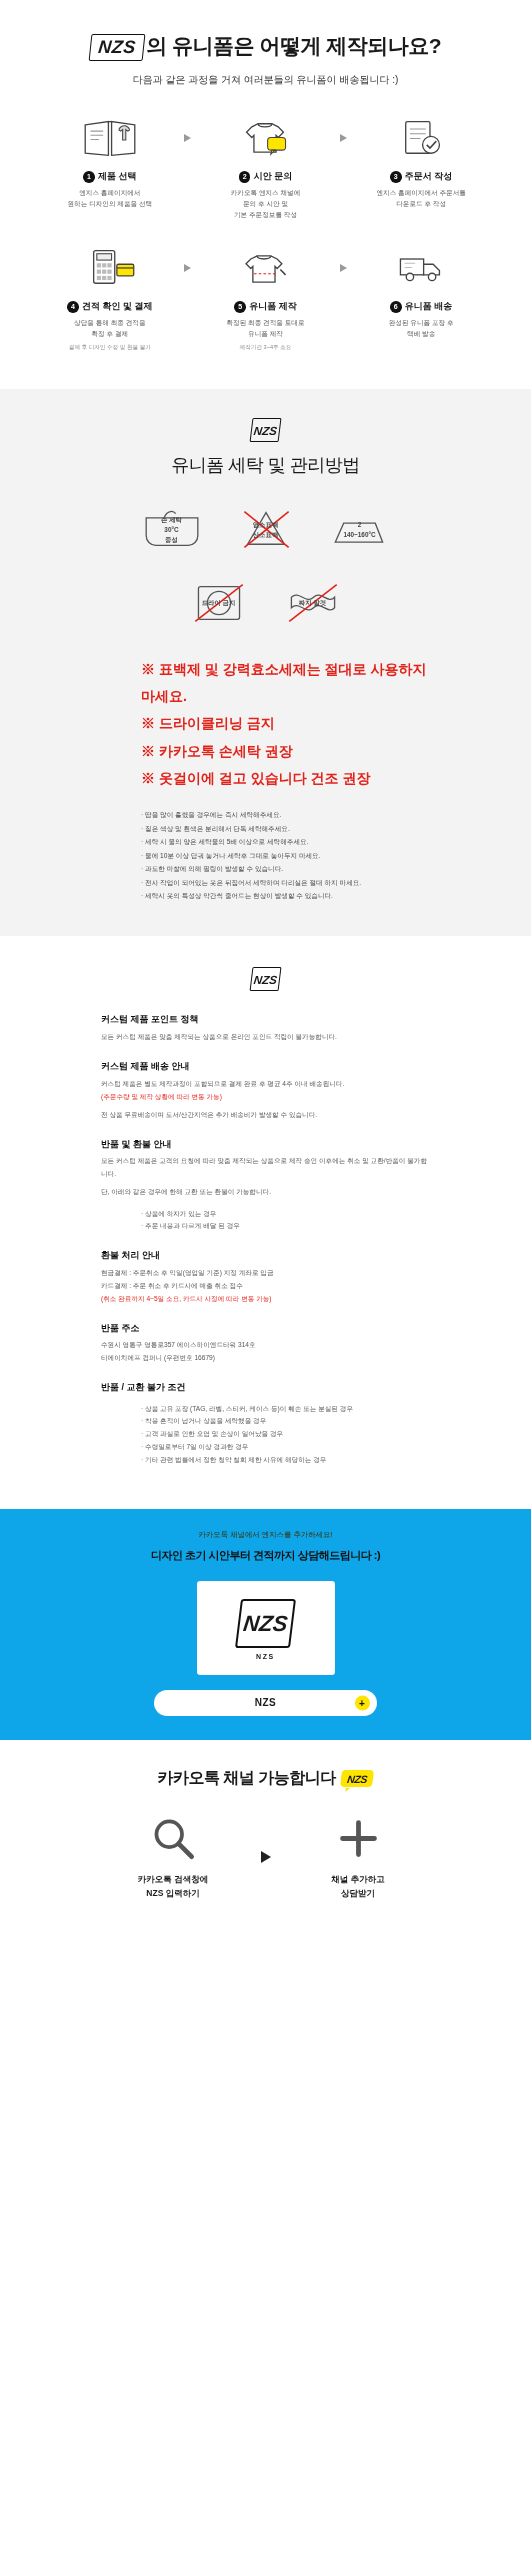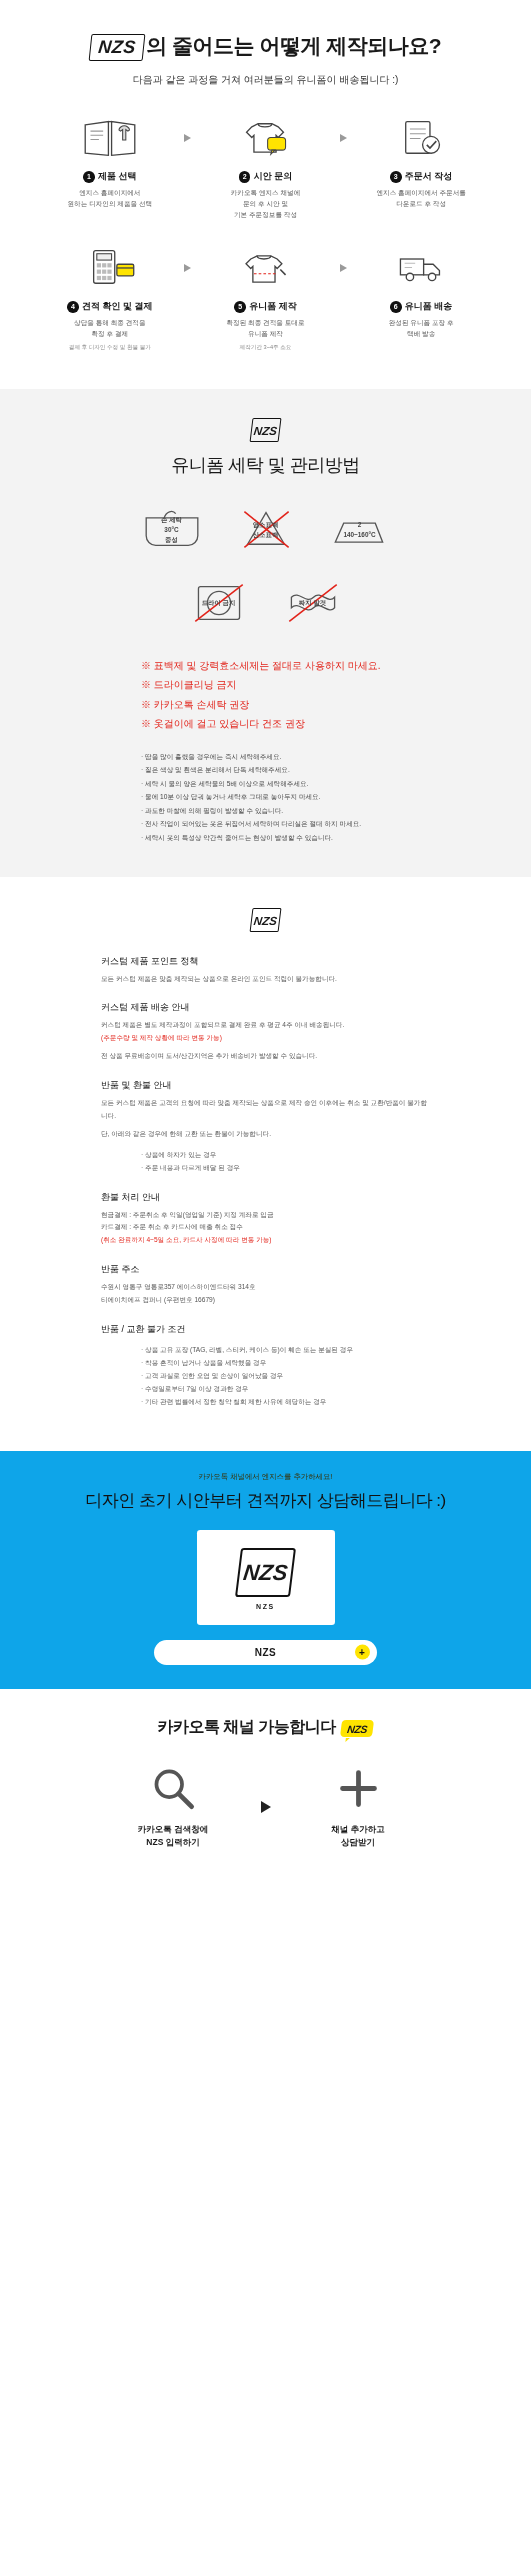--- a/index.html
+++ b/index.html
@@ -64,46 +64,46 @@
   .wash-ico {
     width:80px; height:59px; position:relative;
     display:flex; flex-direction:column; align-items:center; justify-content:center;
     font-size:6.4px; color:#555; line-height:1.5; text-align:center;
   }
   .wash-ico svg { position:absolute; inset:0; }
   .wash-ico .cap { position:relative; z-index:2; font-weight:bold; color:#444; }
 
   .warn-list { margin:23.4px auto 0; width:329px; text-align:left; }
   .warn-list li {
-    list-style:none; color:#e2231a; font-weight:normal;
-    font-size:10px; line-height:1.95;
+    list-style:none; color:#e2231a; font-weight:bold;
+    font-size:14px; line-height:1.95;
   }
   .tips { margin:16px auto 0; width:329px; text-align:left; }
   .tips li {
     list-style:none; font-size:6.6px; color:#444; line-height:2.05;
   }
   .tips li:before { content:"· "; color:#777; }
 
   
   .sec-policy { padding:31px 0 34px; text-align:center; }
   .policy-body { width:329px; margin:22px auto 0; text-align:left; }
   .pol-h {
-    font-size:9px; font-weight:normal; margin:16px 0 4.8px; color:#111;
+    font-size:9px; font-weight:bold; margin:16px 0 4.8px; color:#111;
   }
   .pol-h:first-child { margin-top:0; }
   .pol-p { font-size:6.6px; color:#555; line-height:1.95; }
   .pol-ul li {
     list-style:none; font-size:6.6px; color:#555; line-height:1.95;
   }
   .pol-ul li:before { content:"· "; color:#888; }
 
   
   .sec-kakao { background:#0ea5e9; padding:21px 0 24.4px; text-align:center; }
   .kk-small { font-size:7.4px; color:#3a3000; margin-bottom:7.4px; }
-  .kk-big { font-size:17px; font-weight:normal; color:#111; letter-spacing:-0.5px; }
+  .kk-big { font-size:11px; font-weight:bold; color:#111; letter-spacing:-0.5px; }
   .kk-card {
     width:138px; margin:18px auto 0; background:#fff; border-radius:3.2px;
     padding:18px 0 15px;
   }
   .kk-logo-big {
     width:55px; height:49px; margin:0 auto;
     border:2.1px solid #111; border-radius:3.2px;
     display:flex; align-items:center; justify-content:center;
     font-style:italic; font-weight:bold; font-size:22px; transform:skewX(-7deg);
   }
@@ -142,21 +142,21 @@
   .add-cap { margin-top:9.6px; font-size:8.5px; font-weight:bold; line-height:1.6; }
   .add-arrow { width:0;height:0; border-top:6.4px solid transparent; border-bottom:6.4px solid transparent; border-left:10.6px solid #222; }
 </style>
 </head>
 <body>
 
 <div class="page">
 
   <section class="sec-process">
     <div class="brand-head">
-      <span class="brand-logo-inline">NZS</span><span>의 줄어드는 어떻게 제작되나요?</span>
+      <span class="brand-logo-inline">NZS</span><span>의 유니폼은 어떻게 제작되나요?</span>
     </div>
     <div class="sub">다음과 같은 과정을 거쳐 여러분들의 유니폼이 배송됩니다 :)</div>
 
     <div class="grid-steps">
 
       <div class="step">
         <div class="step-img">
           <svg width="58" height="45" viewBox="0 0 110 84">
             <path d="M8 16 L52 10 L52 74 L8 70 Z" fill="#fff" stroke="#444" stroke-width="2.5"></path>
             <path d="M102 16 L58 10 L58 74 L102 70 Z" fill="#fff" stroke="#444" stroke-width="2.5"></path>

